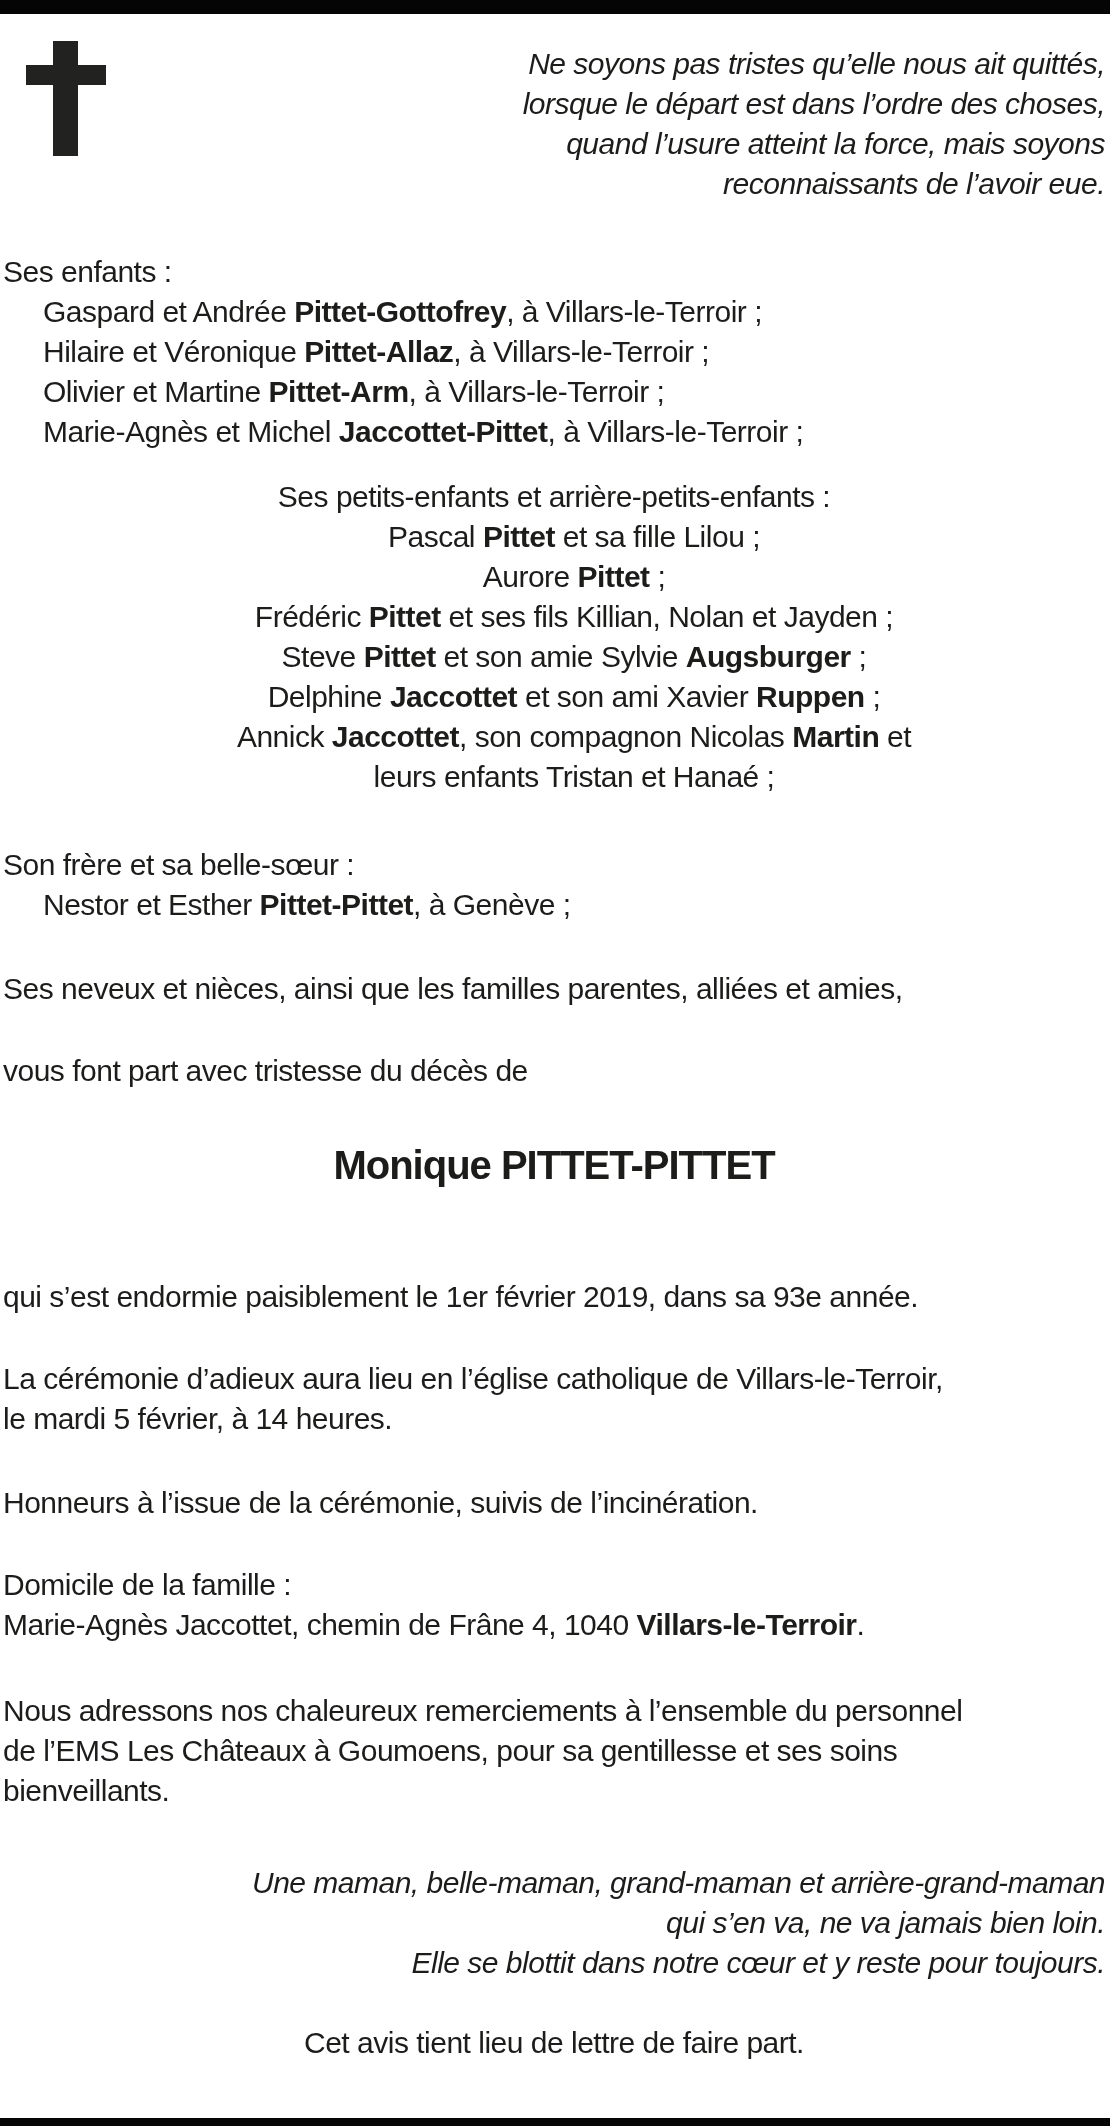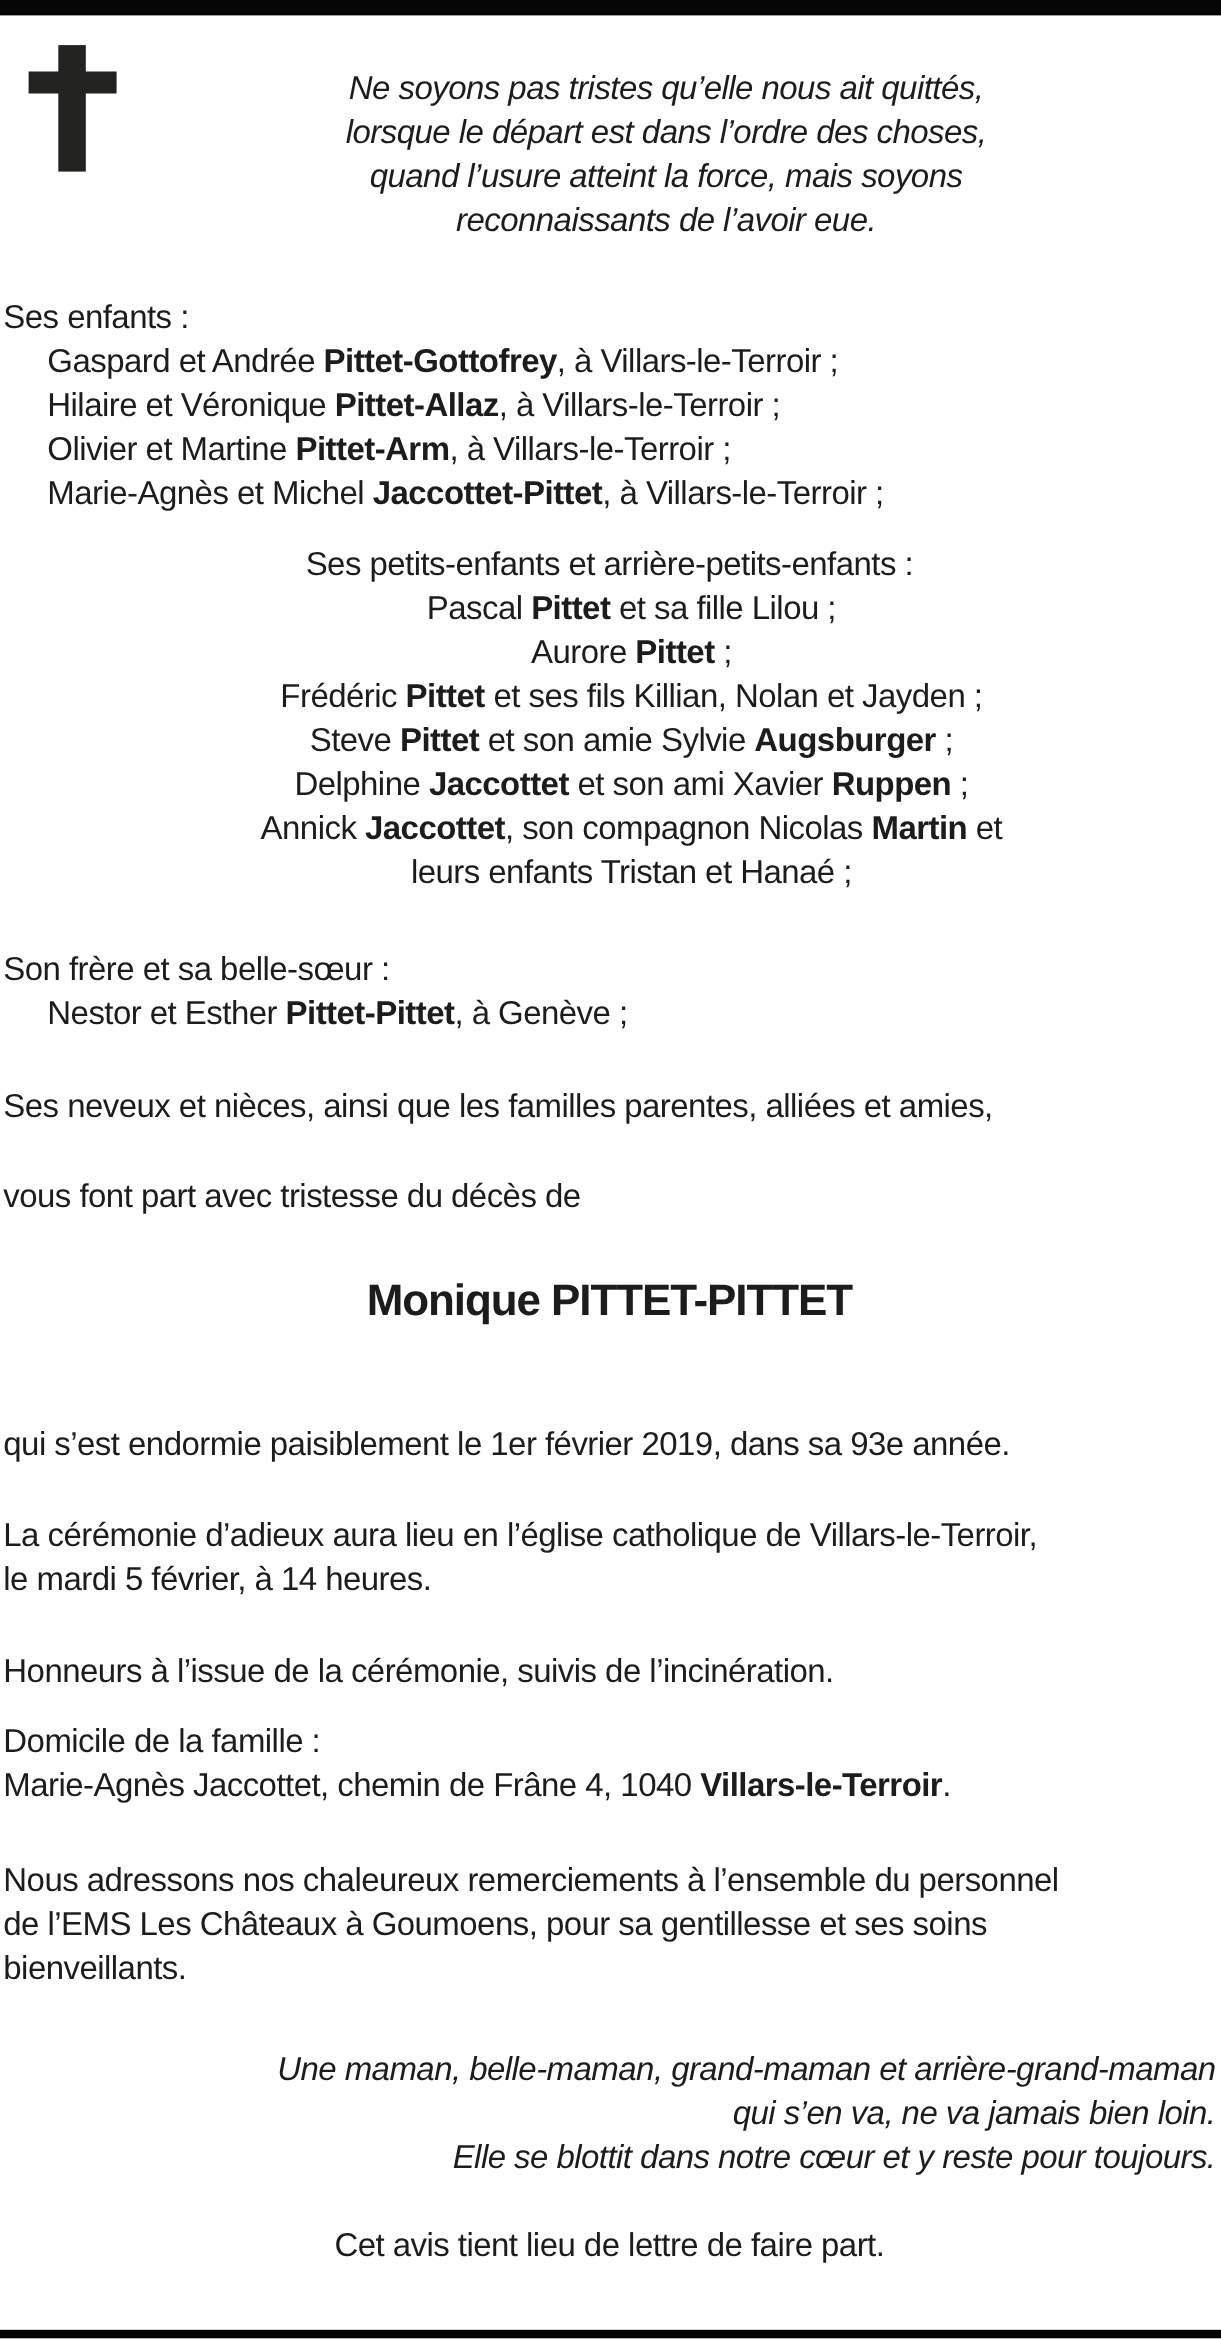--- a/index.html
+++ b/index.html
@@ -56,22 +56,21 @@
     background: #222221;
   }
   .cross .h-beam {
     position: absolute;
     left: 0; top: 24px;
     width: 80px; height: 20px;
     background: #222221;
   }
   .header-quote {
     flex: 1;
-    margin-top: 20px;
-    text-align: center;
+    margin-top: 3px;
   }
 
   
   .section-children { margin-top: 48px; }
   .section-grandchildren { margin-top: 25px; text-align: center; }
   .section-sibling { margin-top: 48px; }
   .entries { margin-left: 40px; }
 
   .relatives-line { margin-top: 44px; }
   .announcement-line { margin-top: 42px; }
@@ -80,21 +79,21 @@
     margin-top: 42px;
     text-align: center;
     font-size: 40px;
     line-height: 64px;
     font-weight: bold;
     letter-spacing: -1px;
   }
   .death-line { margin-top: 80px; }
   .ceremony-lines { margin-top: 42px; }
   .honors-line { margin-top: 44px; }
-  .domicile-block { margin-top: 24px; }
+  .domicile-block { margin-top: 42px; }
   .thanks-lines { margin-top: 46px; }
   .closing-quote { margin-top: 52px; }
   .farewell-line { margin-top: 40px; }
 </style>
 </head>
 <body>
 
 <div class="bar bar-top"></div>
 
 <div class="content">

